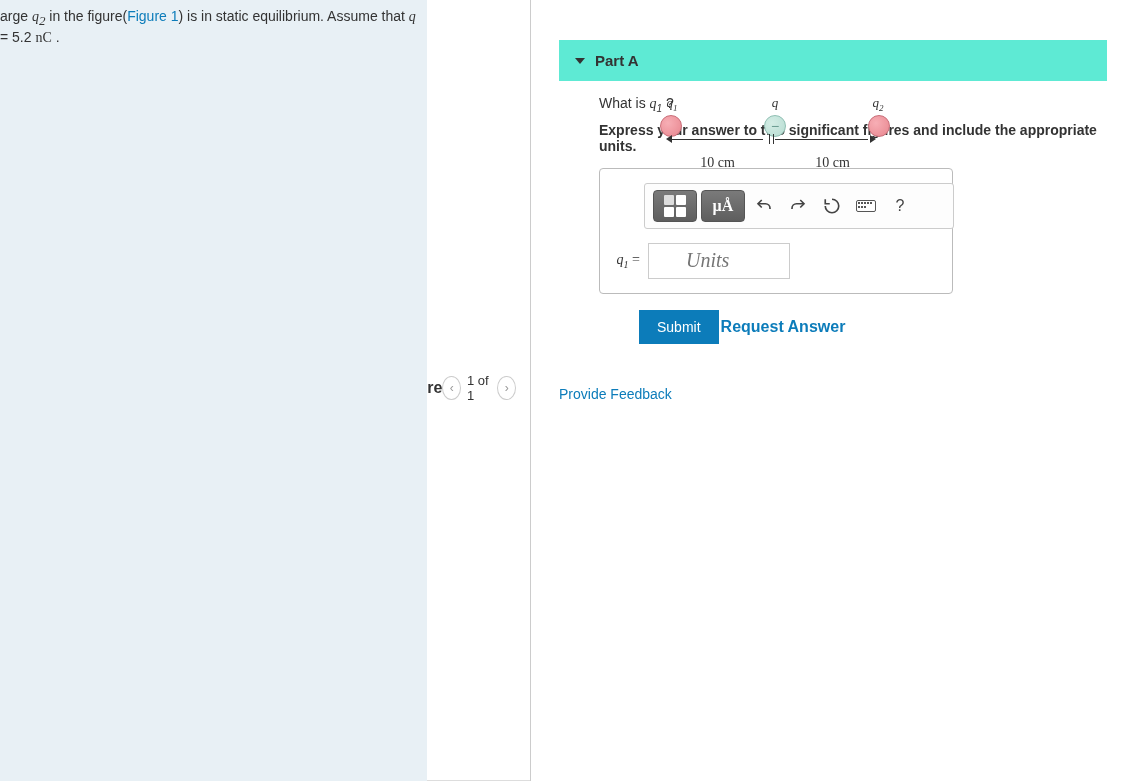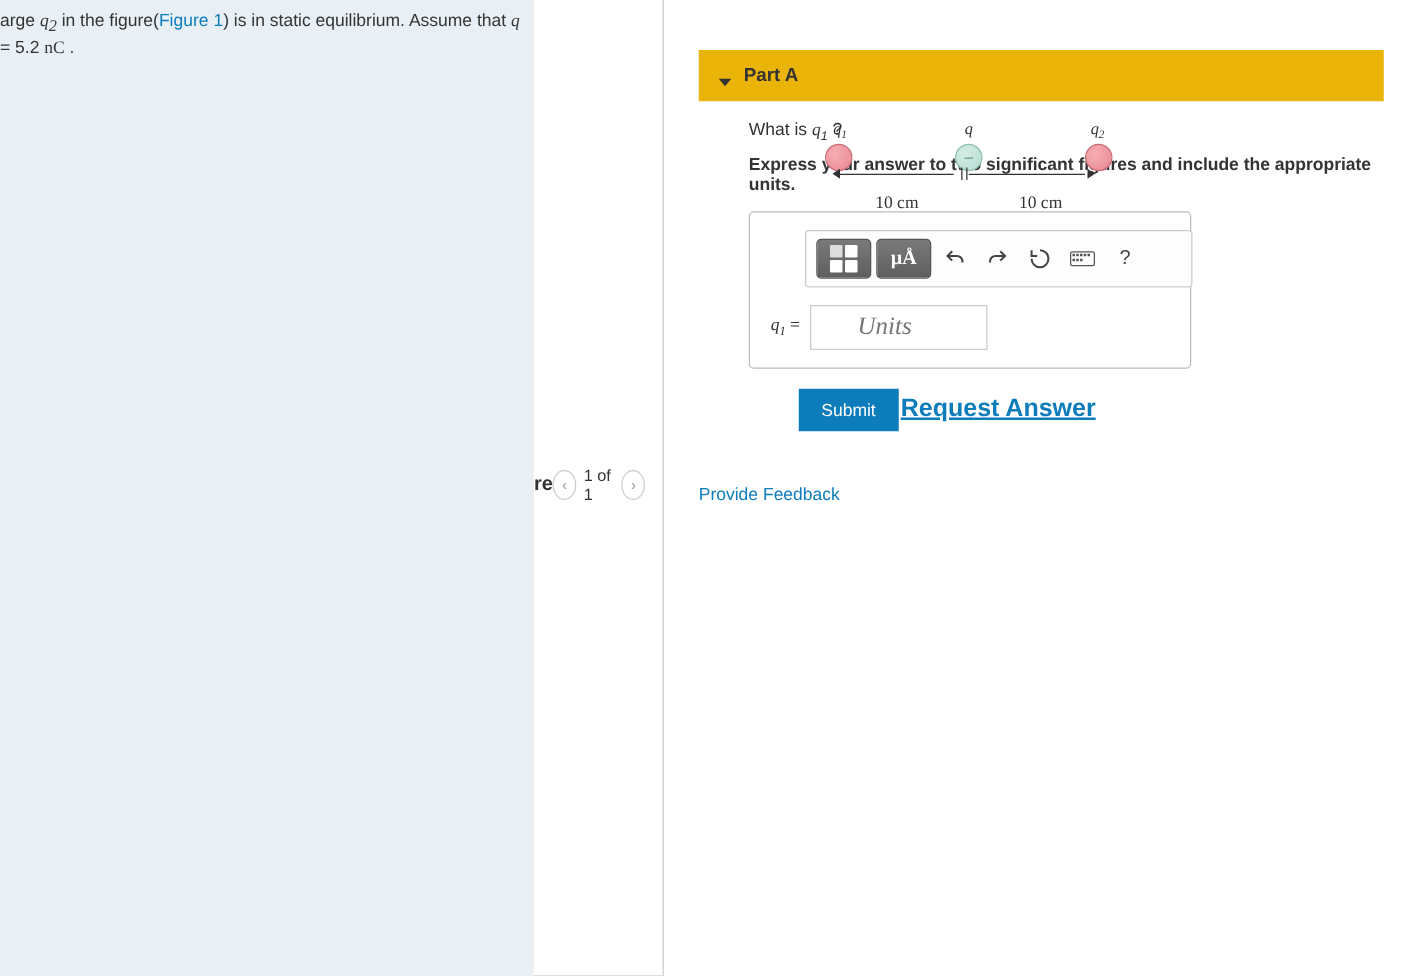--- a/index.html
+++ b/index.html
@@ -149,24 +149,24 @@
     font-family: "Times New Roman", serif;
     font-size: 14px;
     margin-top: 6px;
   }
   .right-pane {
     flex-grow: 1;
     padding-left: 28px;
     padding-top: 40px;
   }
   .part-header {
-    background: #eab308;
+    background: #5eead4;
     padding: 12px 16px;
     display: flex;
-    align-items: flex-end;
+    align-items: center;
     gap: 10px;
     width: 548px;
     box-sizing: border-box;
   }
   .part-header .caret {
     width: 0; height: 0;
     border-left: 5px solid transparent;
     border-right: 5px solid transparent;
     border-top: 6px solid #333;
   }
@@ -298,22 +298,21 @@
     background: #0c7cba;
     color: #fff;
     border: none;
     padding: 9px 18px;
     font-size: 14px;
     cursor: pointer;
   }
   .request-link {
     color: #0c7cba;
     font-weight: bold;
-    text-decoration: underline;
-    font-size: 20px;
+    font-size: 16px;
     cursor: pointer;
   }
   .feedback-link {
     color: #0c7cba;
     font-size: 14px;
     cursor: pointer;
     display: block;
     margin-top: 42px;
     margin-left: 0;
   }

